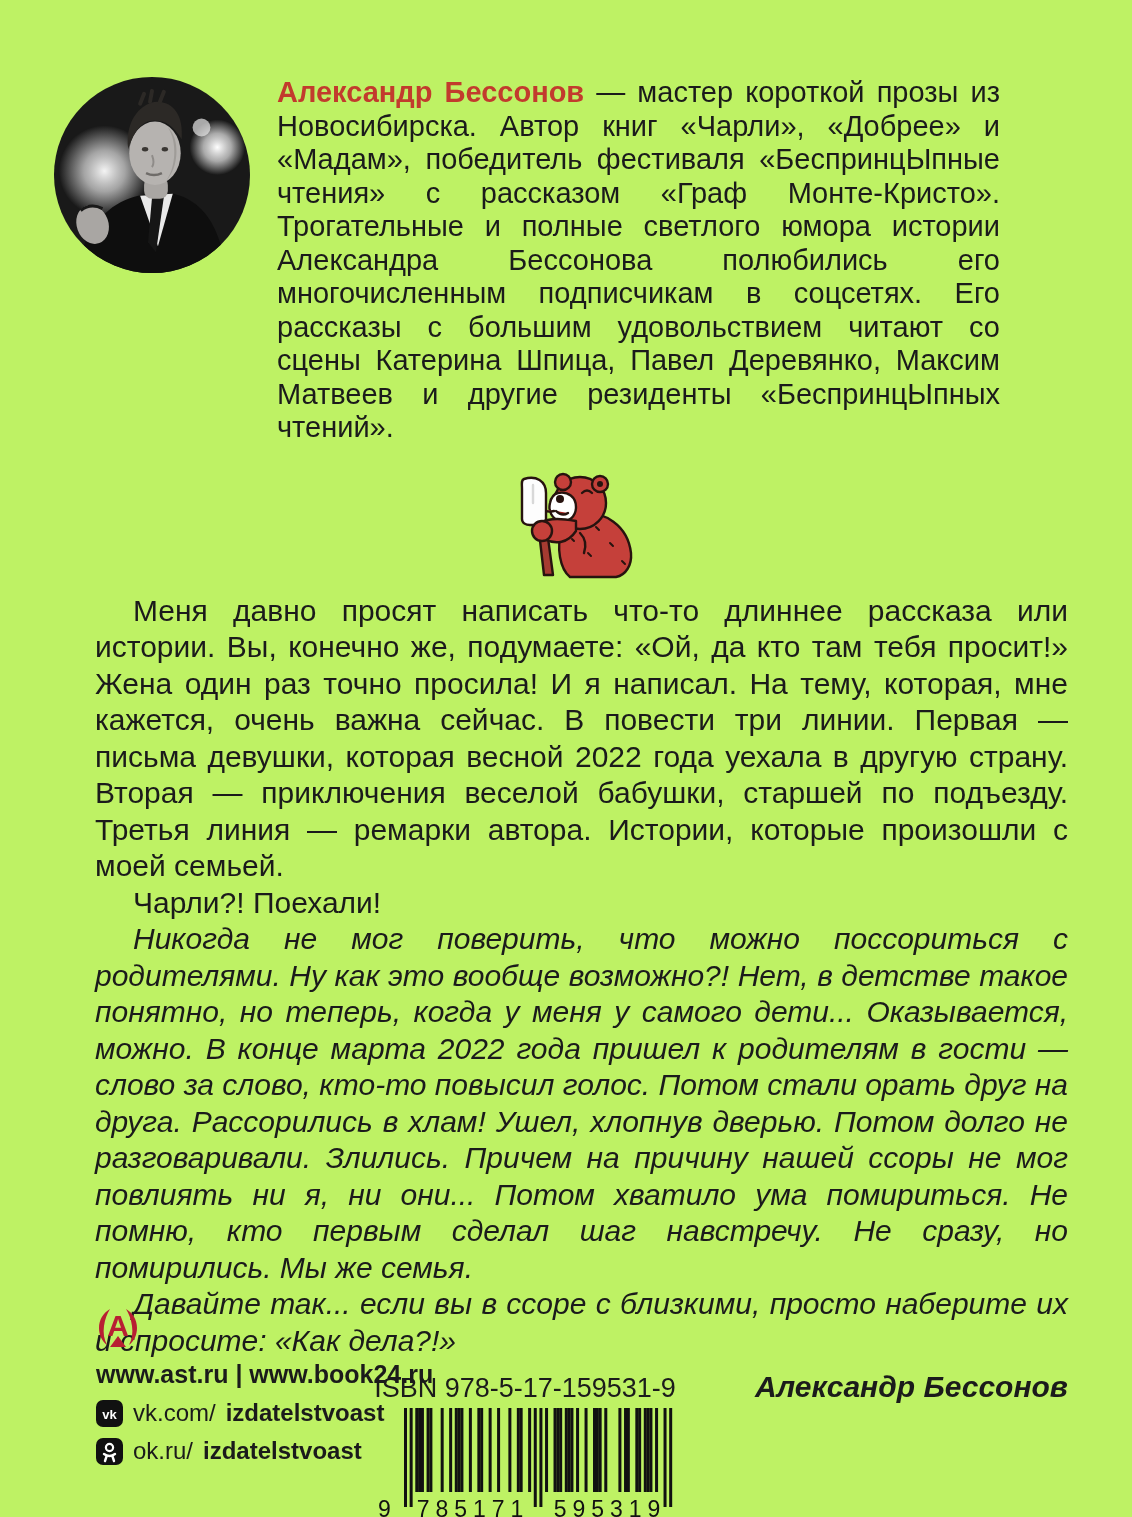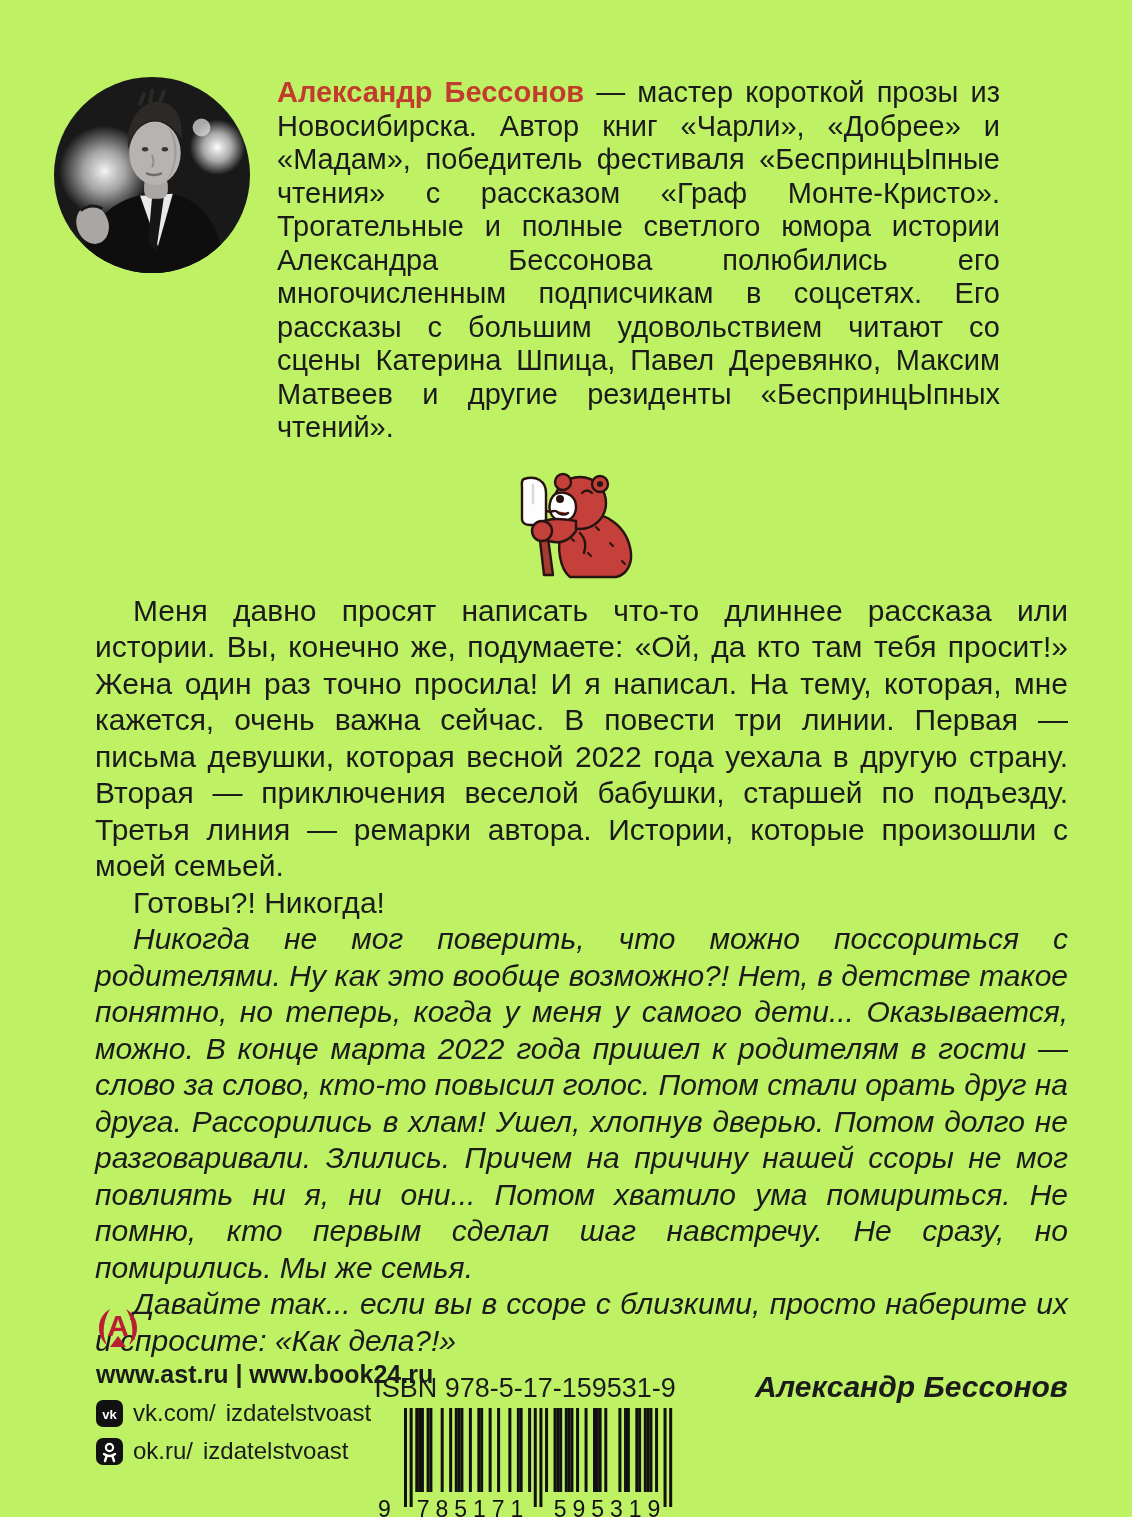--- a/index.html
+++ b/index.html
@@ -44,21 +44,21 @@
   }
   
   .footer-left{position:absolute;left:96px;top:1306px;}
   .logo-row{display:flex;align-items:center;gap:16px;}
   .ast-logo{width:44px;height:44px;}
   .site-main{font-size:29px;font-weight:bold;letter-spacing:-0.5px;}
   .sites-secondary{font-size:25px;font-weight:bold;margin-top:10px;}
   .social-row{display:flex;align-items:flex-end;gap:10px;margin-top:10px;font-size:24px;}
   .social-row:first-of-type{margin-top:14px;}
   .social-icon{width:27px;height:27px;flex:0 0 27px;}
-  .handle{font-weight:normal;}
+  .handle{font-weight:bold;}
   .barcode-block{position:absolute;left:372px;top:1373px;width:306px;}
   .isbn{font-size:27px;text-align:center;white-space:nowrap;margin-bottom:2px;}
   .bc-digits{font-size:23px;font-family:"Liberation Sans",sans-serif;fill:#111;}
 </style>
 </head>
 <body>
 
 <div class="page">
 
   <section class="bio">
@@ -142,21 +142,21 @@
 
         <path d="M120,58 l3,3 M134,74 l3,3 M112,84 l3,3 M146,92 l3,3 M96,70 l2,2" stroke-width="2"></path>
 
         <path d="M104,64 q8,8 4,20" fill="none"></path>
       </g>
     </svg>
   </div>
 
   <section class="story">
     <p>Меня давно просят написать что-то длиннее рассказа или истории. Вы, конечно же, подумаете: «Ой, да кто там тебя просит!» Жена один раз точно просила! И я написал. На тему, которая, мне кажется, очень важна сейчас. В повести три линии. Первая — письма девушки, которая весной 2022 года уехала в другую страну. Вторая — приключения веселой бабушки, старшей по подъезду. Третья линия — ремарки автора. Истории, которые произошли с моей семьей.</p>
-    <p>Готовы?! Никогда!</p>
+    <p>Чарли?! Поехали!</p>
   </section>
 
   <section class="quote">
     <p>Никогда не мог поверить, что можно поссориться с родителями. Ну как это вообще возможно?! Нет, в детстве такое понятно, но теперь, когда у меня у самого дети... Оказывается, можно. В конце марта 2022 года пришел к родителям в гости — слово за слово, кто-то повысил голос. Потом стали орать друг на друга. Рассорились в хлам! Ушел, хлопнув дверью. Потом долго не разговаривали. Злились. Причем на причину нашей ссоры не мог повлиять ни я, ни они... Потом хватило ума помириться. Не помню, кто первым сделал шаг навстречу. Не сразу, но помирились. Мы же семья.</p>
     <p>Давайте так... если вы в ссоре с близкими, просто наберите их и спросите: «Как дела?!»</p>
     <p class="signature">Александр Бессонов</p>
   </section>
 
   <div class="footer-left">
     <div class="logo-row">

